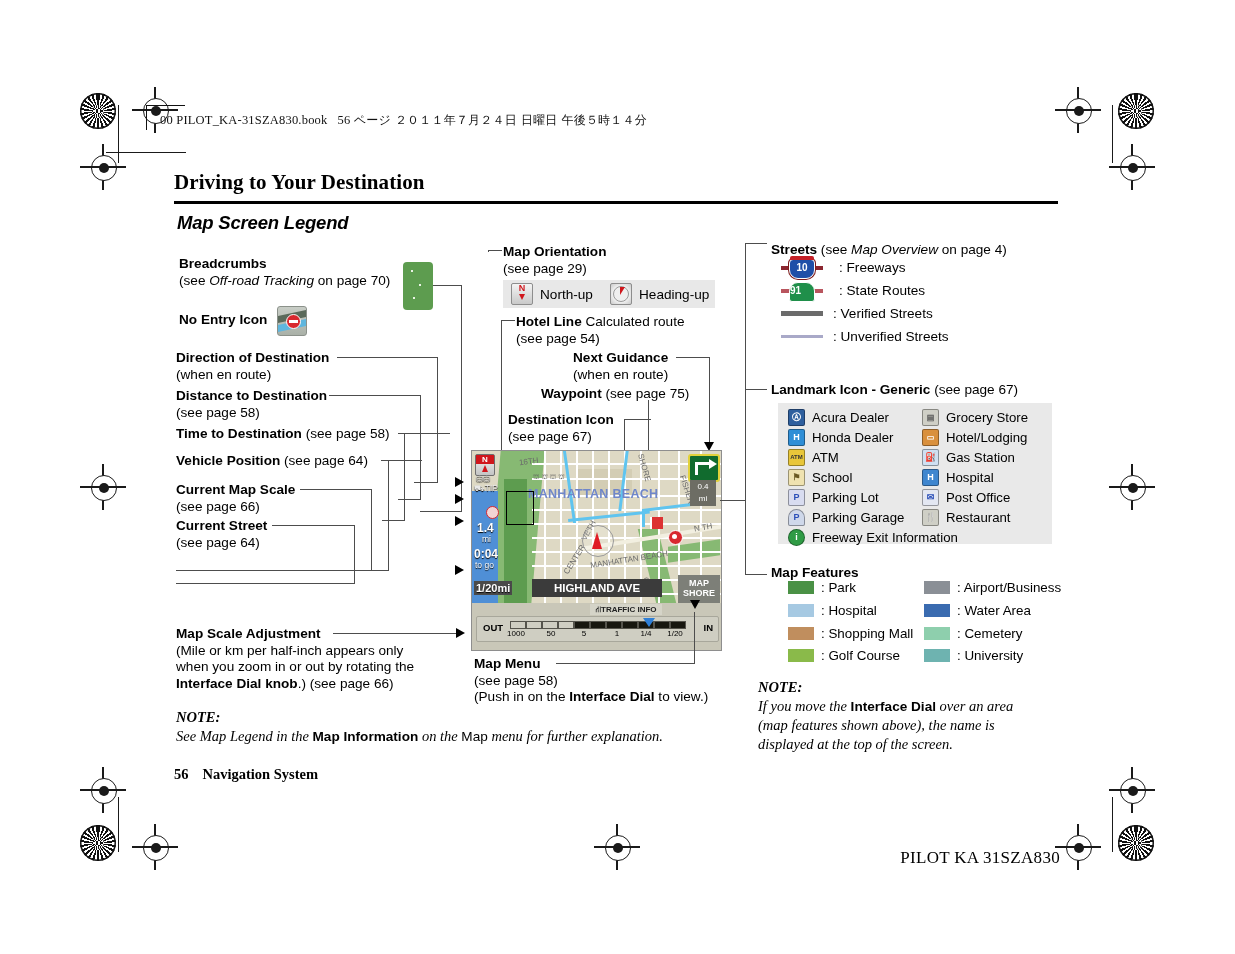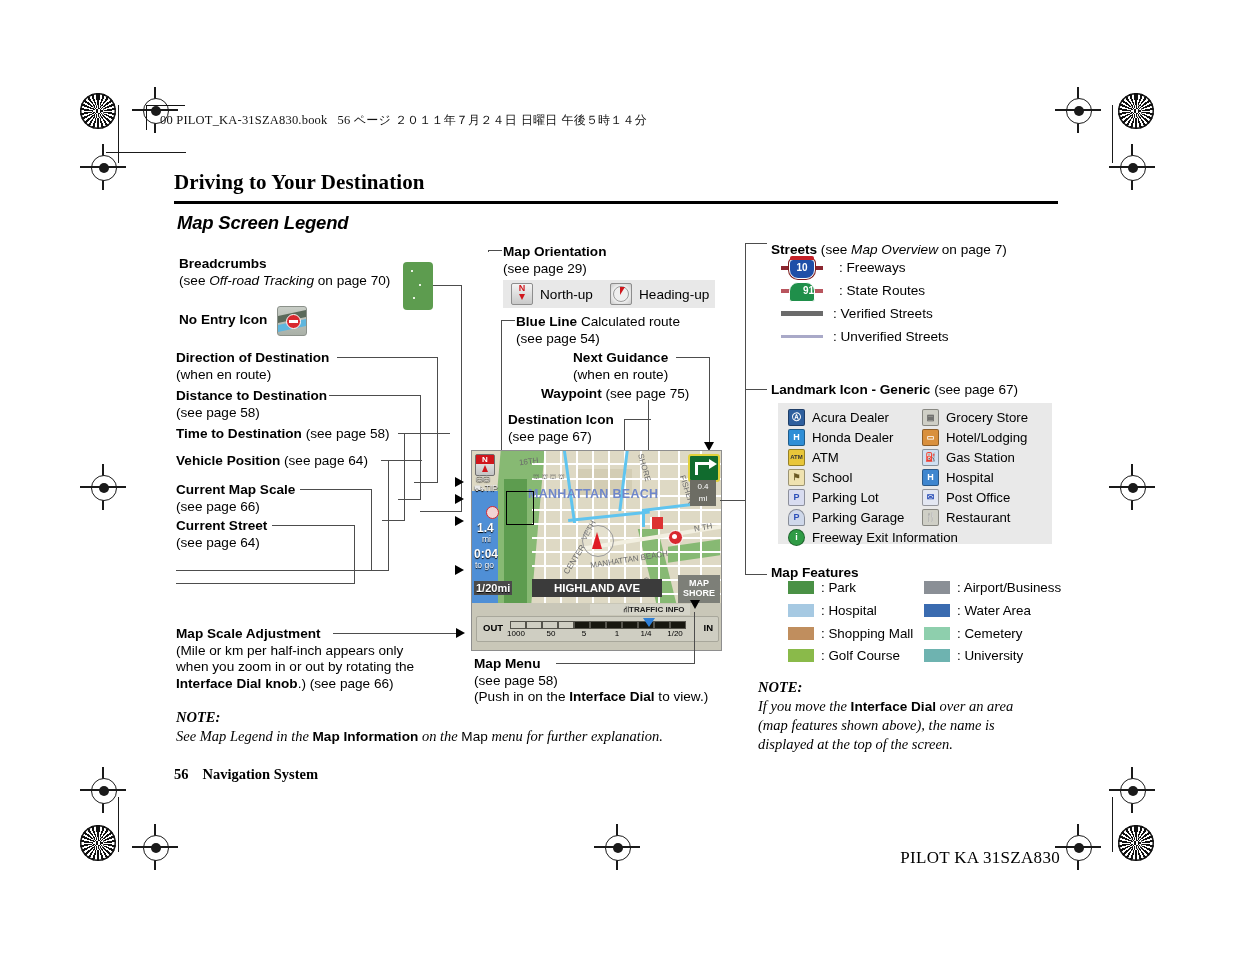--- a/index.html
+++ b/index.html
@@ -77,21 +77,21 @@
   .stline.ver{background:#6b6b6b;height:4.5px;}
   .stline.one{background:#7b8a99;height:3px;}
   .stline.one:after{content:"";position:absolute;left:13px;top:-4px;width:17px;height:10px;background:#2f6fc4;border-radius:2px;}
   .stline.one:before{content:"";position:absolute;left:25px;top:-1.5px;width:7px;height:4px;background:#fff;z-index:2;
     clip-path:polygon(0 0,100% 50%,0 100%);}
   .shield{position:absolute;left:8px;top:-7px;width:24px;height:18px;}
   .sh-i{background:#1f4fa8;border:1.6px solid #fff;border-radius:4px 4px 9px 9px;box-shadow:0 0 0 1px #7d1a1a;
     color:#fff;font-size:10px;font-weight:bold;text-align:center;line-height:15px;font-family:"Liberation Sans",sans-serif;}
   .sh-i .top{position:absolute;left:0;right:0;top:-4px;height:4px;background:#c42027;border-radius:2px 2px 0 0;}
   .sh-s{background:#1f8f4a;border:1.4px solid #fff;border-radius:9px 9px 3px 3px;
-    color:#fff;font-size:10px;font-weight:bold;text-align:right;line-height:16px;font-family:"Liberation Sans",sans-serif;}
+    color:#fff;font-size:10px;font-weight:bold;text-align:left;line-height:16px;font-family:"Liberation Sans",sans-serif;}
   .fwbar{position:absolute;left:0;top:0;width:42px;height:4px;background:#8b2630;}
   .stbar{position:absolute;left:0;top:0;width:42px;height:4px;background:#b9555e;}
 
   
   .lmpanel{position:absolute;left:778px;top:403px;width:274px;height:141px;background:#e9e9e9;}
   .lmitem{position:absolute;display:flex;align-items:center;gap:7px;font-size:13.2px;white-space:nowrap;}
   .lmic{width:15px;height:15px;border-radius:2px;flex:0 0 auto;position:relative;
     font-size:9px;font-weight:bold;color:#fff;text-align:center;line-height:15px;
     font-family:"Liberation Sans",sans-serif;border:1px solid rgba(0,0,0,.35);}
 
@@ -140,21 +140,21 @@
   .desticon:after{content:"";position:absolute;left:3px;top:3px;width:5px;height:5px;border-radius:50%;background:#fff;}
 
   .streetbar{position:absolute;left:60px;top:128px;width:130px;height:18px;background:#3b3b3b;
     color:#fff;font-size:11.5px;font-weight:bold;text-align:center;line-height:18px;font-family:"Liberation Sans",sans-serif;}
   .mapmenu{position:absolute;left:206px;top:124px;width:42px;height:26px;background:#7d7f78;
     color:#fff;font-size:9px;font-weight:bold;line-height:10px;font-family:"Liberation Sans",sans-serif;
     text-align:center;padding-top:3px;}
 
   .scalebar{position:absolute;left:0;top:152px;width:249px;height:47px;background:#c9c7b8;}
   .traffic{position:absolute;left:118px;top:1px;width:72px;height:11px;background:#d5d4c8;
-    font-size:8px;font-weight:bold;text-align:center;line-height:11px;color:#222;font-family:"Liberation Sans",sans-serif;padding-left:28px;}
+    font-size:8px;font-weight:bold;text-align:center;line-height:11px;color:#222;font-family:"Liberation Sans",sans-serif;}
   .scaleinner{position:absolute;left:4px;top:13px;width:241px;height:24px;background:#cfcec2;border:1px solid #a8a79b;border-radius:2px;}
   .scaleinner .out{position:absolute;left:6px;top:5px;font-size:9.5px;font-weight:bold;font-family:"Liberation Sans",sans-serif;}
   .scaleinner .in{position:absolute;right:5px;top:5px;font-size:9.5px;font-weight:bold;font-family:"Liberation Sans",sans-serif;}
   .seg{position:absolute;top:4px;width:14px;height:6px;border:1px solid #55544c;}
   .seg.on{background:#17170f;}
   .tick{position:absolute;top:12px;font-size:8px;font-family:"Liberation Sans",sans-serif;text-align:center;width:24px;}
   .knob{position:absolute;left:166px;top:1px;width:0;height:0;border-left:6px solid transparent;border-right:6px solid transparent;border-top:9px solid #2f7fd6;}
 
   
   .note{position:absolute;font-family:"Liberation Serif",serif;font-size:14.5px;line-height:18.5px;}
@@ -328,21 +328,21 @@
     <div class="oriitem" style="left:107px;">
       <span class="icnsq hd">
           <span class="dial"></span>
           <span class="wedge"></span>
         </span>
       <span>Heading-up</span>
     </div>
   </div>
 
   <div class="lbl" style="left:516px;top:314px;">
-    <b>Blue Line</b><span class="thin"> Calculated route</span><br>
+    <b>Hotel Line</b><span class="thin"> Calculated route</span><br>
     <span class="thin">(see page 54)</span>
   </div>
   <div class="ln h" style="left:501px;top:320px;width:14px;"></div>
   <div class="ln v" style="left:501px;top:320px;height:148px;"></div>
   <div class="ln h" style="left:501px;top:467px;width:35px;"></div>
   <div class="arw" style="left:530px;top:462px;"></div>
 
   <div class="lbl" style="left:573px;top:350px;text-align:right;">
     <b>Next Guidance</b><br>
     <span class="thin">(when en route)</span>
@@ -485,21 +485,21 @@
     </div>
   </div>
 
   <div class="ln v" style="left:745px;top:243px;height:332px;"></div>
   <div class="ln h" style="left:745px;top:243px;width:22px;"></div>
   <div class="ln h" style="left:745px;top:389px;width:22px;"></div>
   <div class="ln h" style="left:745px;top:574px;width:22px;"></div>
   <div class="ln h" style="left:720px;top:500px;width:26px;"></div>
 
   <div class="lbl" style="left:771px;top:242px;">
-    <b>Streets</b><span class="thin"> (see </span><i class="thin">Map Overview</i><span class="thin"> on page 7)</span>
+    <b>Streets</b><span class="thin"> (see </span><i class="thin">Map Overview</i><span class="thin"> on page 4)</span>
   </div>
 
   <div class="strow" style="left:781px;top:260px;">
     <span class="stline">
         <span class="fwbar"></span>
         <span class="shield sh-i"><span class="top"></span><span>10</span></span>
       </span>
     <span style="margin-left:10px;">: Freeways</span>
   </div>
 

